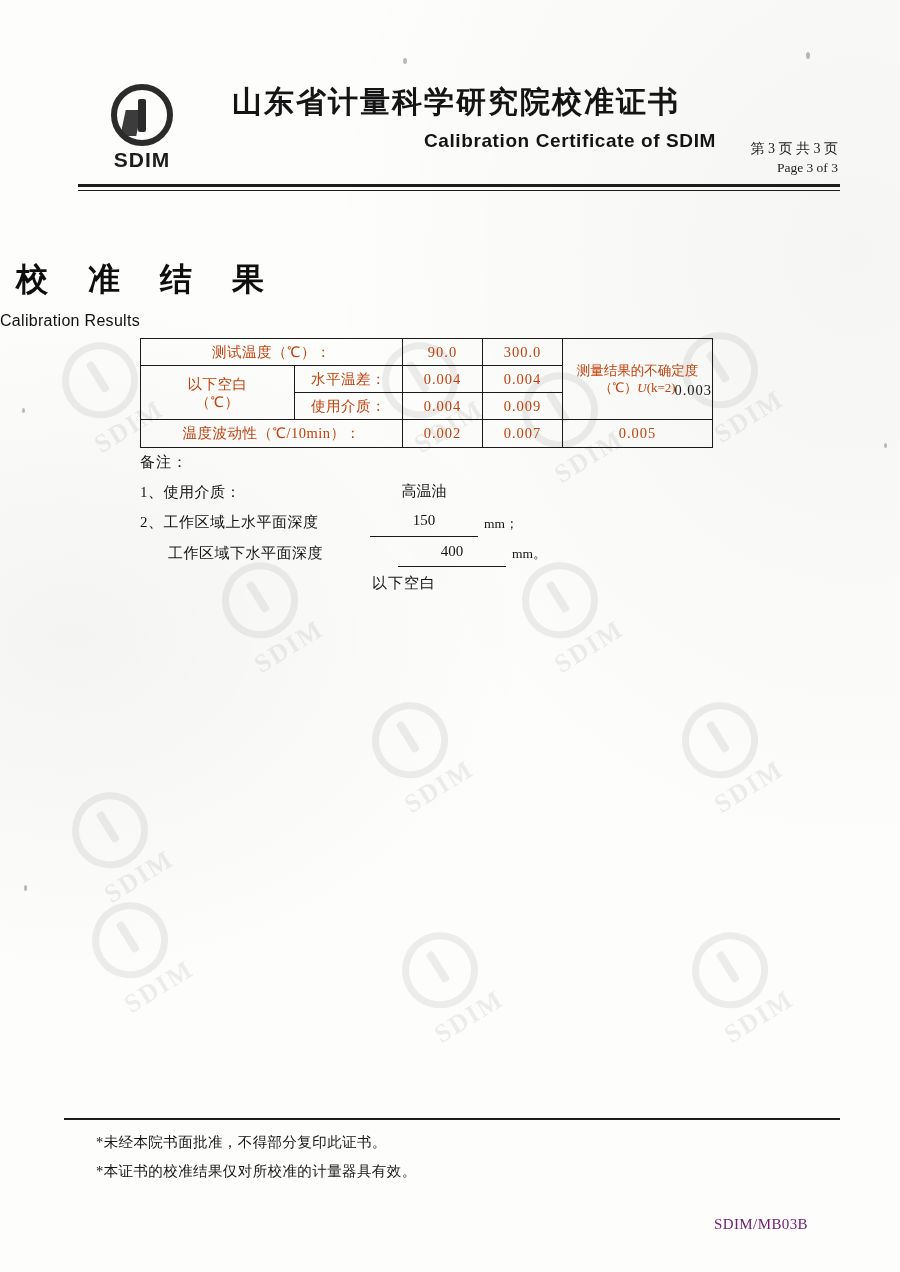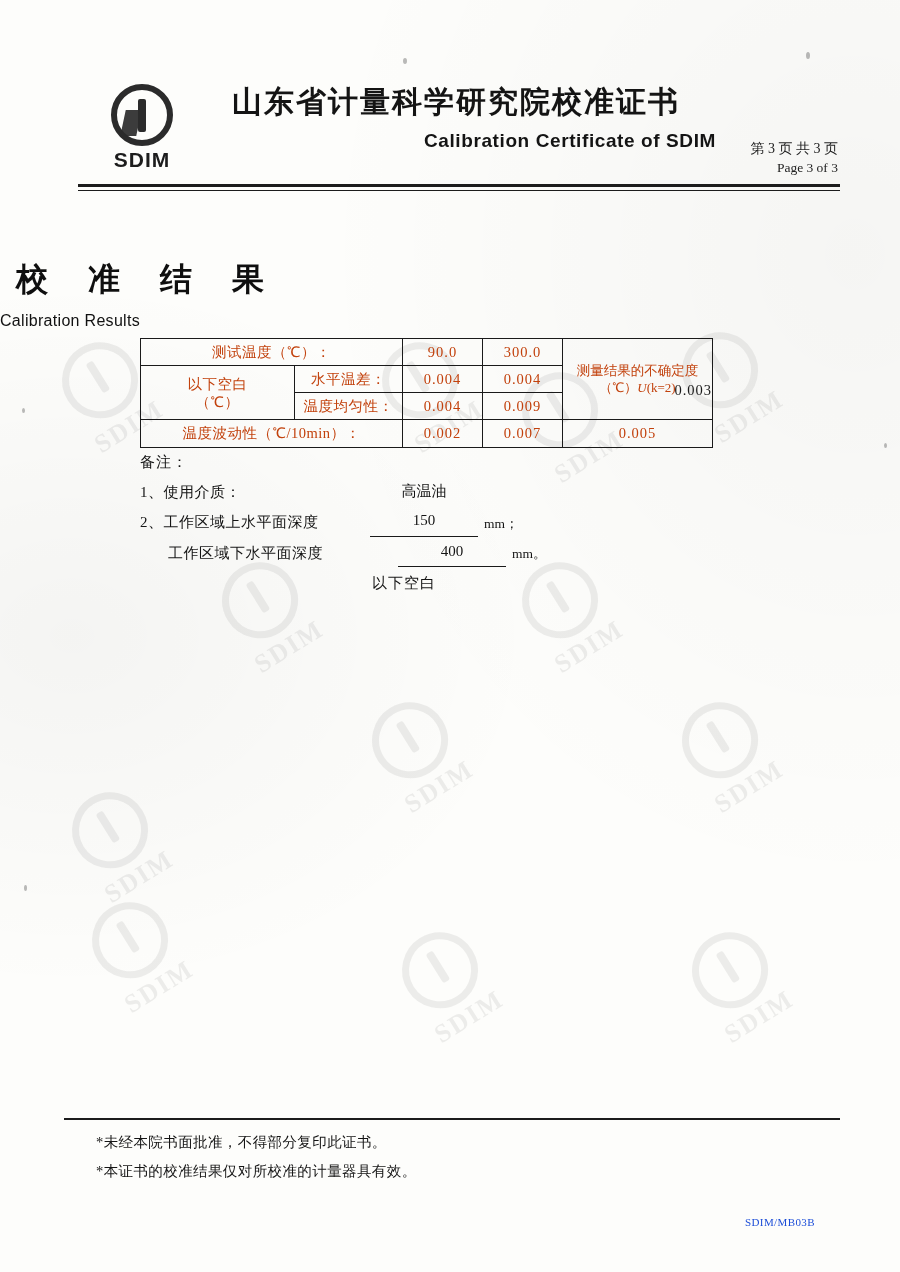--- a/index.html
+++ b/index.html
@@ -322,24 +322,24 @@
     position: absolute;
     left: 96px;
     top: 1128px;
     font-size: 14.5px;
     line-height: 2;
     color: #151515;
     letter-spacing: 0.4px;
   }
   .footer-code {
     position: absolute;
-    right: 85px;
+    right: 92px;
     top: 1216px;
-    font-size: 11px;
-    color: #1d4ed8;
+    font-size: 15px;
+    color: #701a75;
     letter-spacing: 0.4px;
   }
 
   .speck {
     position: absolute;
     background: rgba(60,60,60,0.35);
     border-radius: 50%;
   }
 </style>
 </head>
@@ -452,21 +452,21 @@
         <tr>
           <td class="label-cell" rowspan="2">
             <div>以下空白</div>
             <div>（℃）</div>
           </td>
           <td class="label-cell">水平温差：</td>
           <td class="num">0.004</td>
           <td class="num">0.004</td>
         </tr>
         <tr>
-          <td class="label-cell">温度均匀性：</td>
+          <td class="label-cell">使用介质：</td>
           <td class="num">0.004</td>
           <td class="num">0.009</td>
         </tr>
         <tr>
           <td class="label-cell" colspan="2">温度波动性（℃/10min）：</td>
           <td class="num">0.002</td>
           <td class="num">0.007</td>
           <td class="num">0.005</td>
         </tr>
       </tbody>

